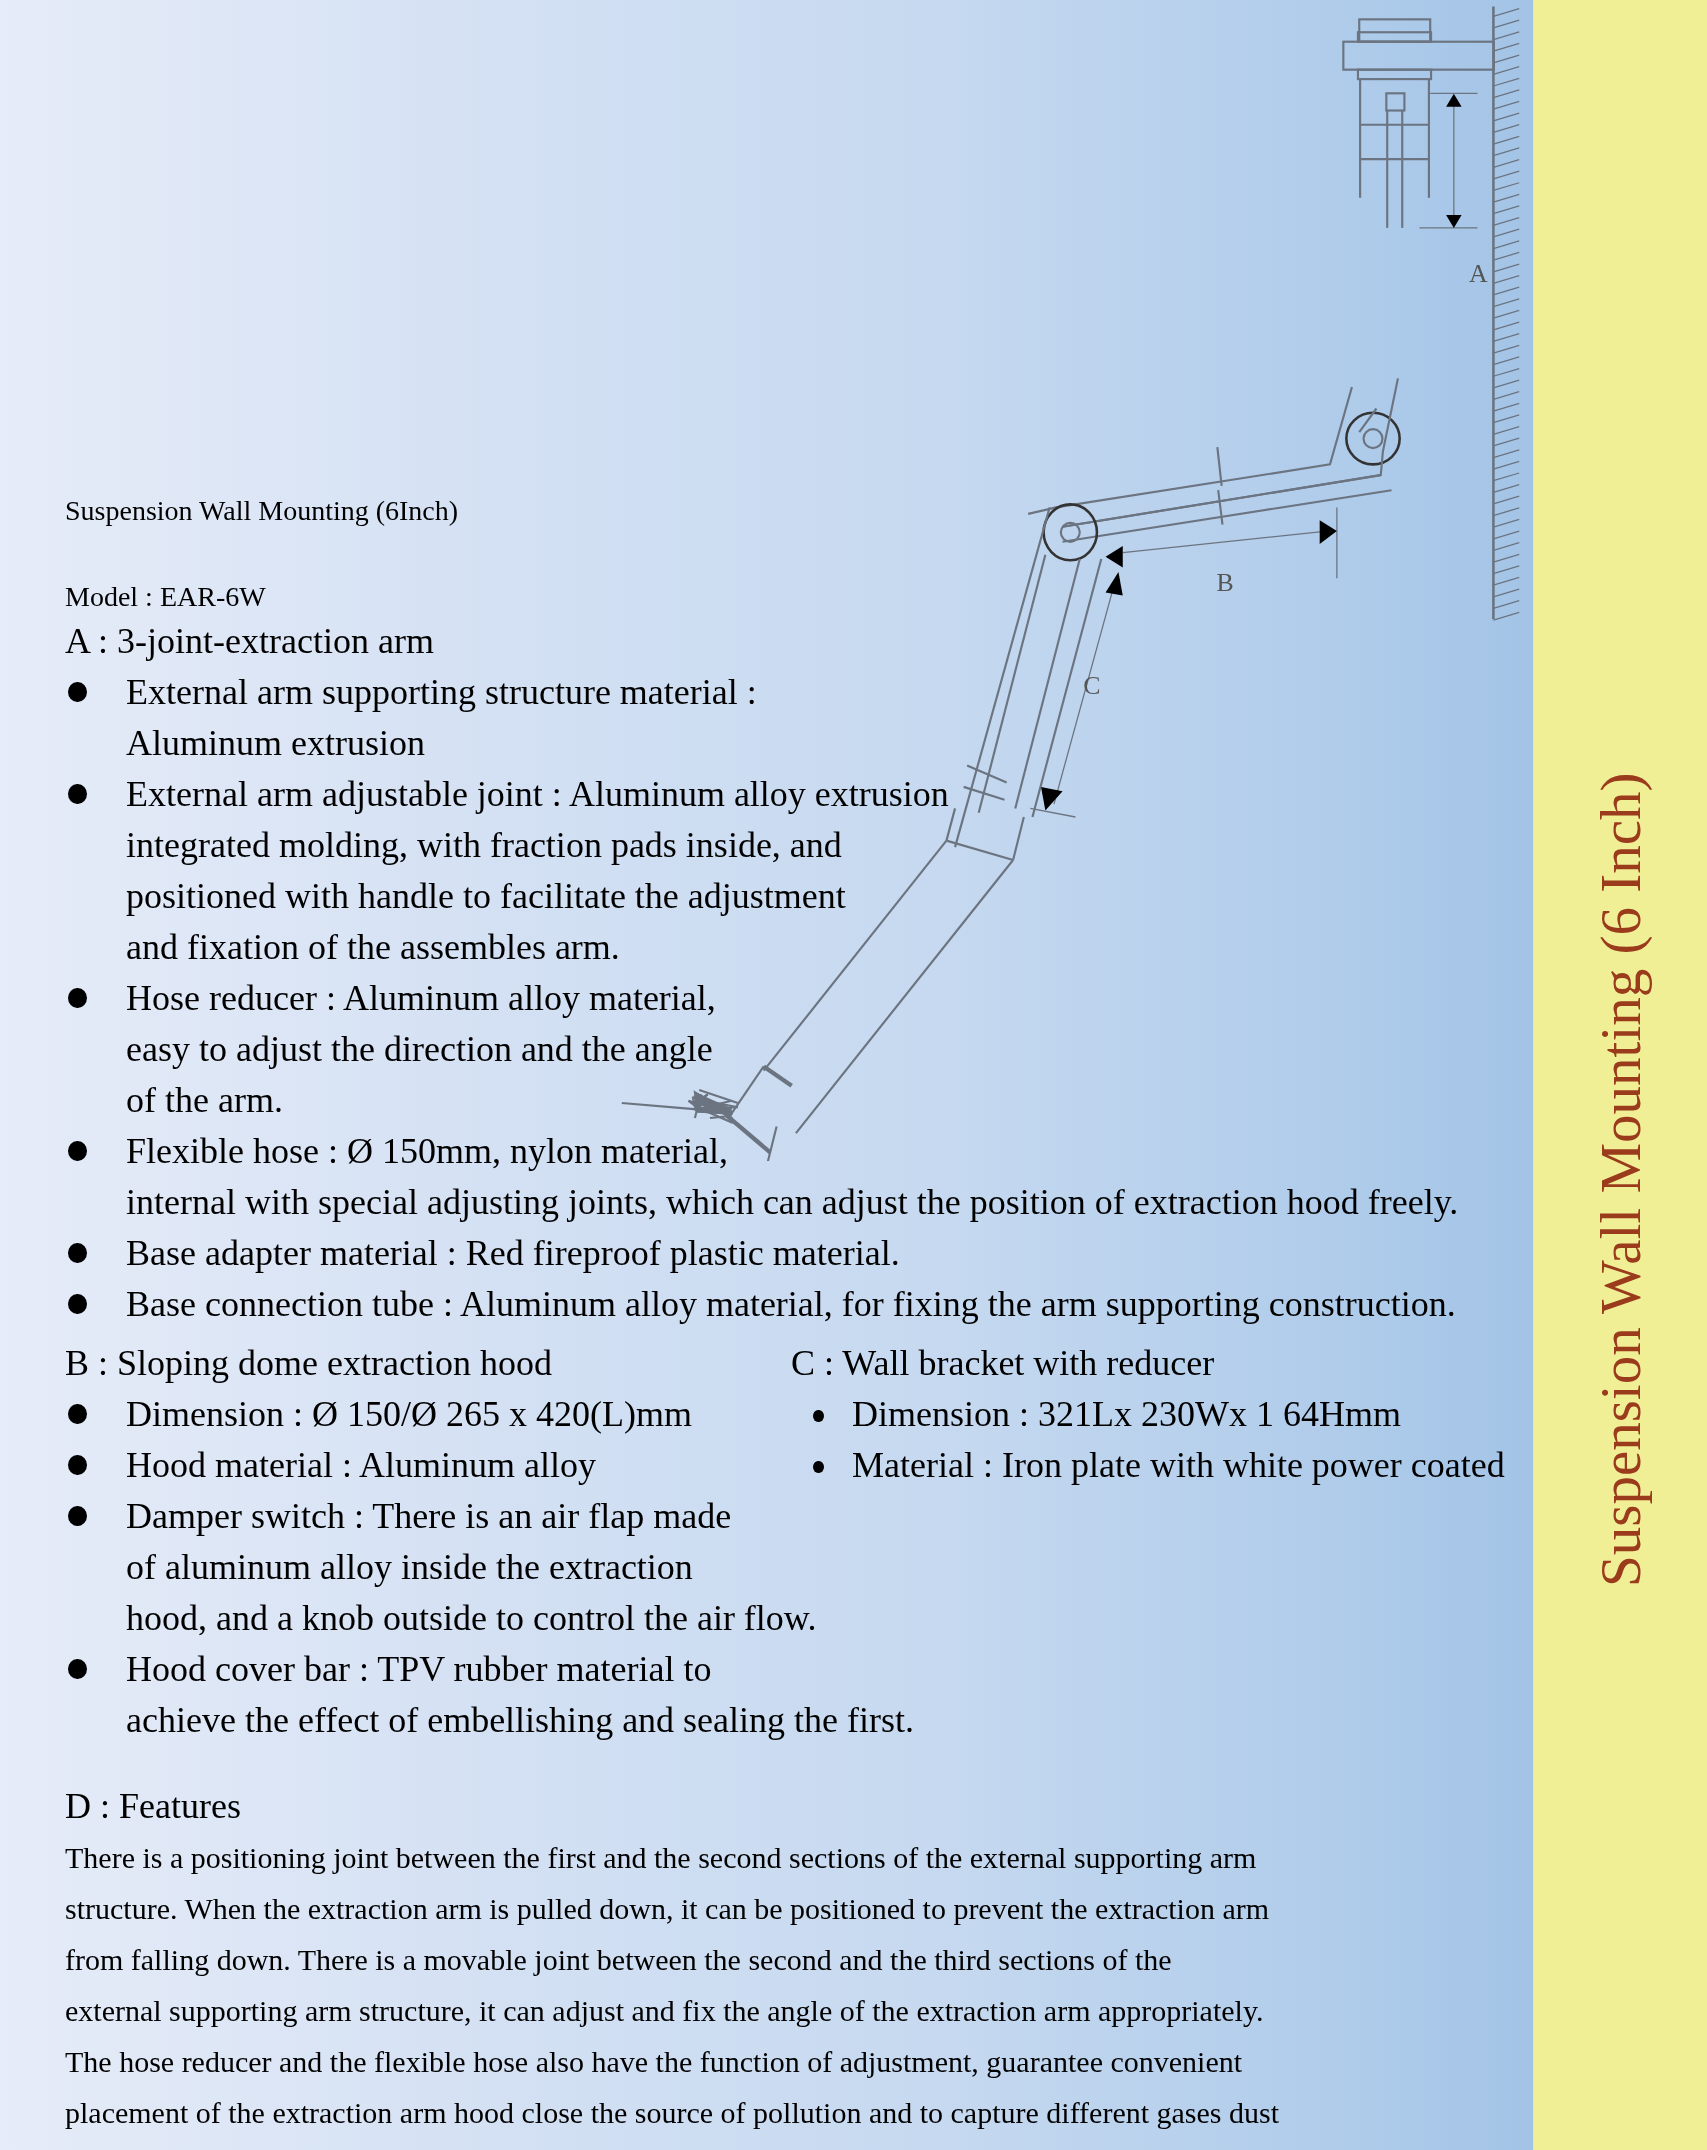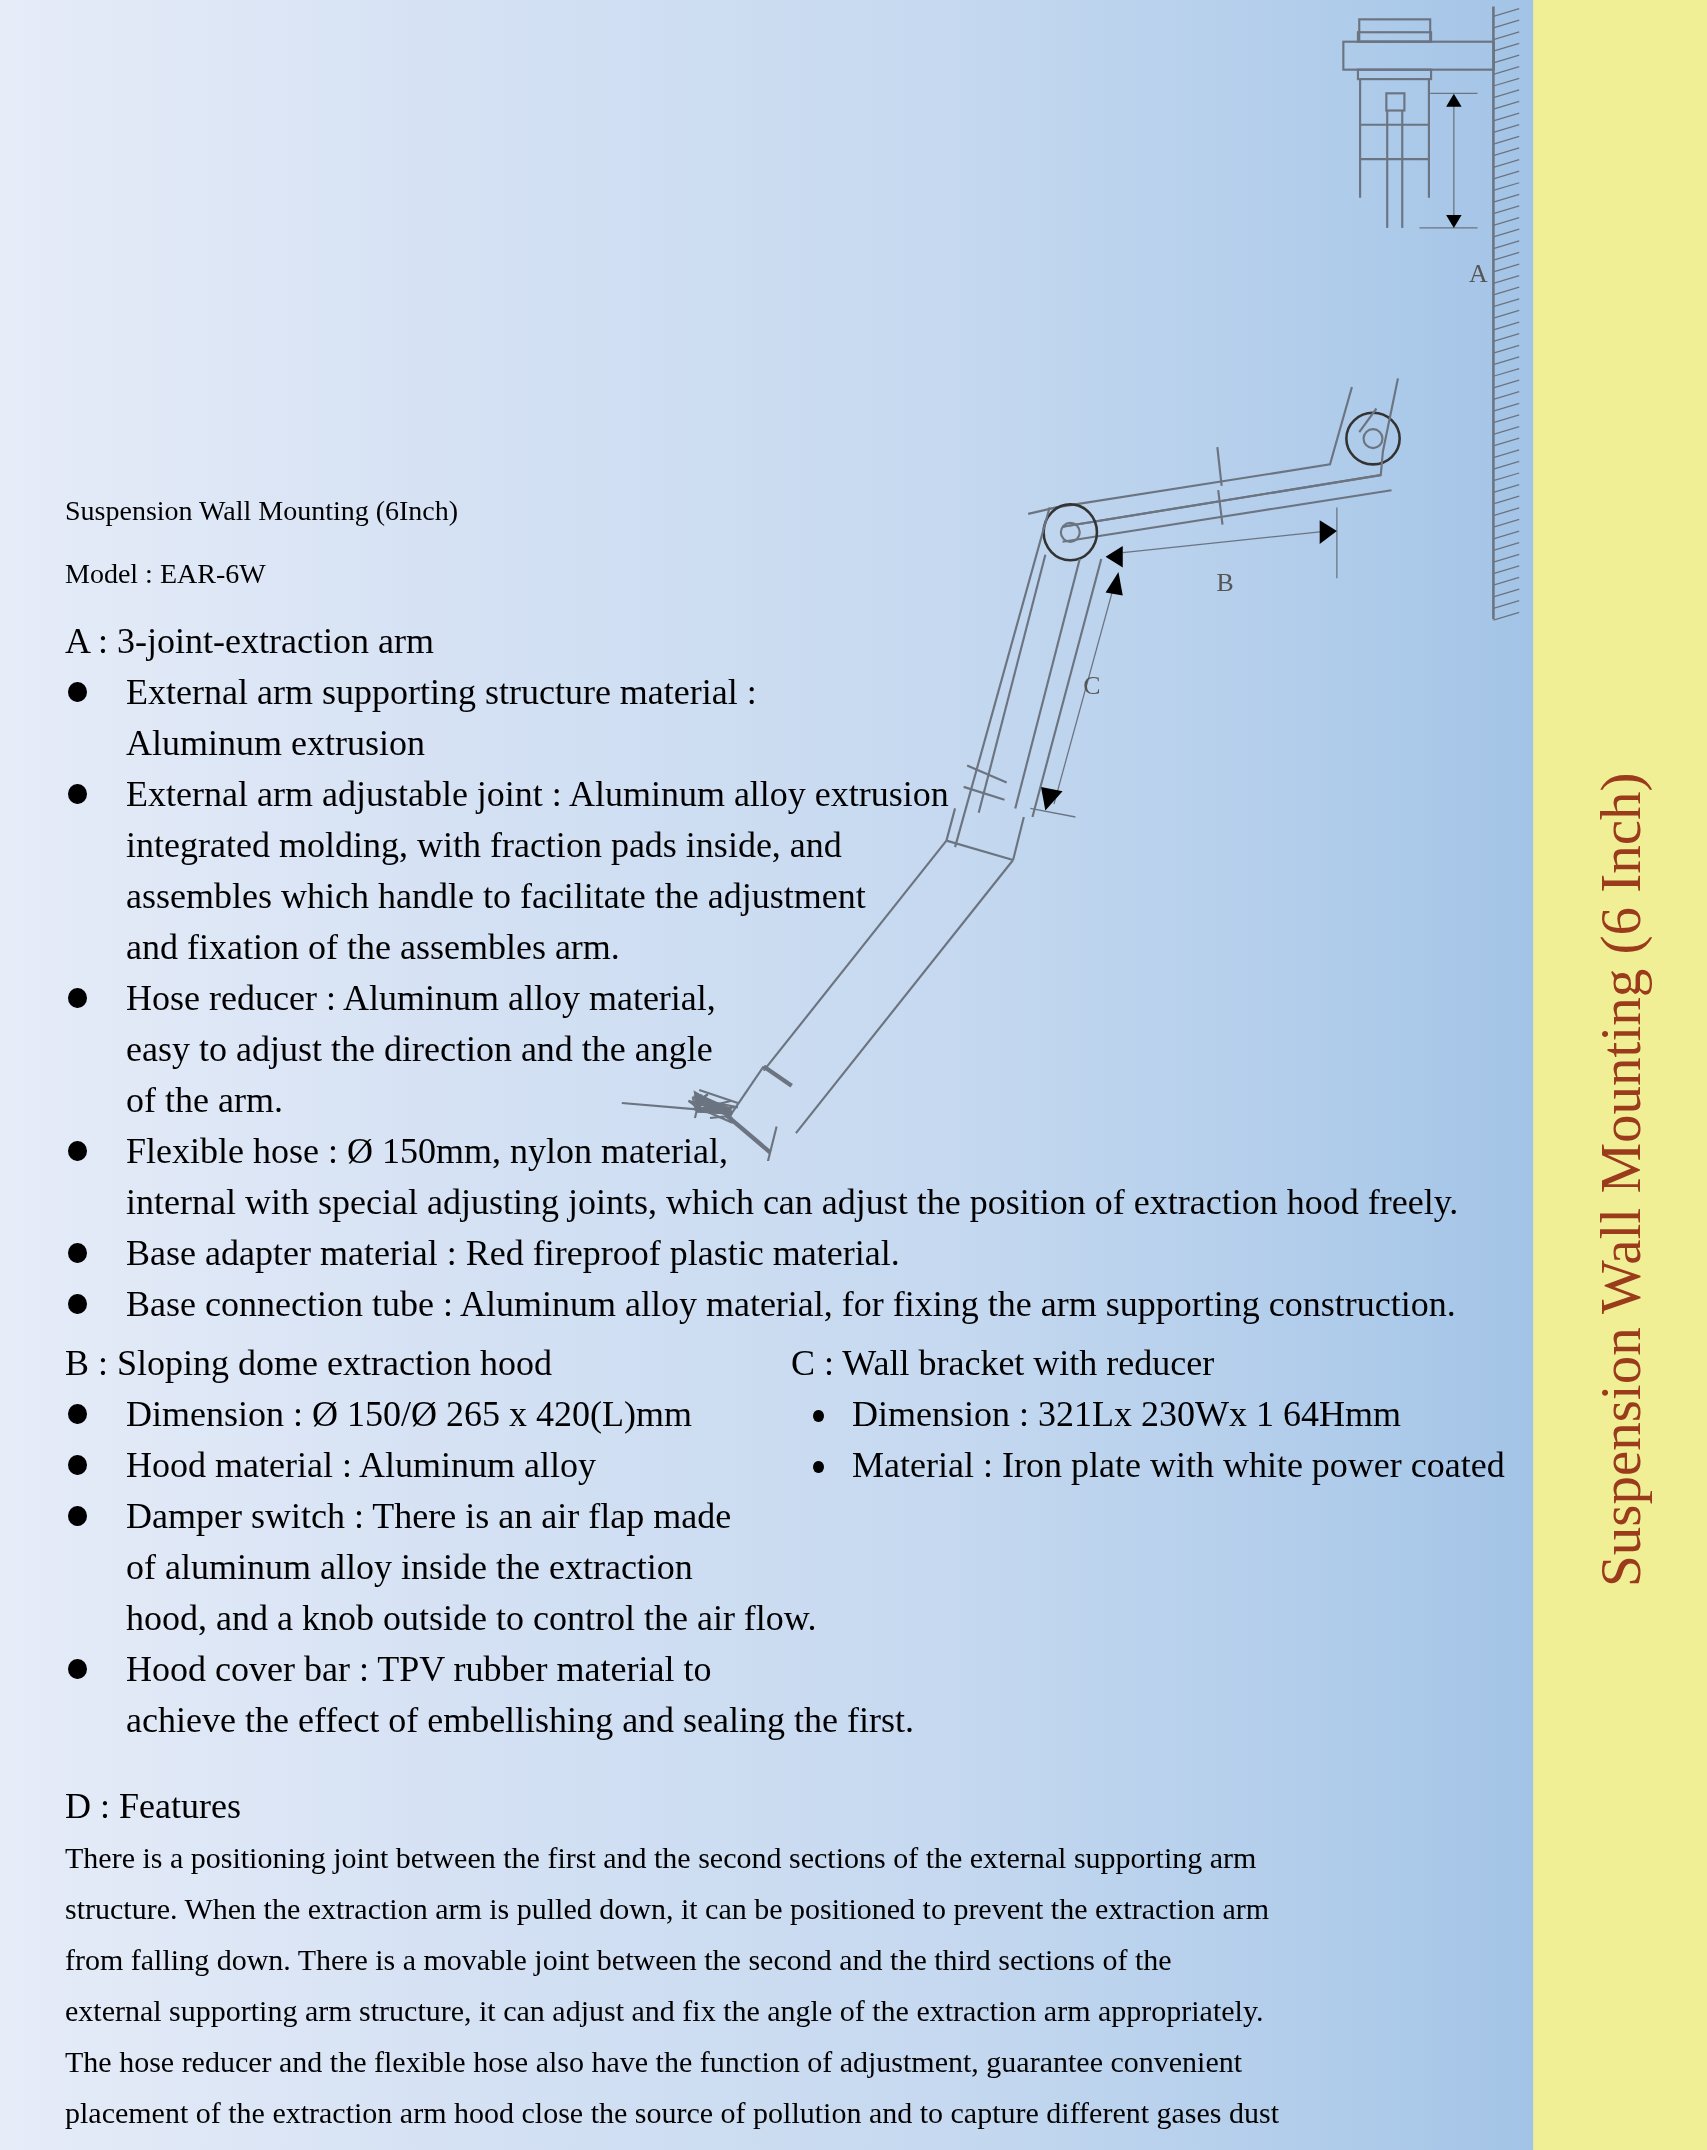--- a/index.html
+++ b/index.html
@@ -221,30 +221,30 @@
     <polygon points="1715,2575 1640,2560 1620,2580"></polygon>
     <polyline points="1645,2545 1625,2560 1625,2580"></polyline>
     <polyline points="1645,2545 1620,2560"></polyline>
     <line x1="1620" y1="2565" x2="1630" y2="2585"></line>
     <line x1="1700" y1="2590" x2="1615" y2="2575"></line>
     <line x1="1715" y1="2565" x2="1625" y2="2535"></line>
   </g>
 </svg>
 
 <div class="text h1" style="top:497px;">Suspension Wall Mounting (6Inch)</div>
-<div class="text h1" style="top:560px;">Model : EAR-6W</div>
+<div class="text h1" style="top:583px;">Model : EAR-6W</div>
 
 <div class="text" style="top:616px;">
   <div class="line">A : 3-joint-extraction arm</div>
   <div id="section-a-items">
       <div class="line bullet-row"><span class="dot"></span><span>External arm supporting structure material :</span></div>
       <div class="line cont"><span>Aluminum extrusion</span></div>
       <div class="line bullet-row"><span class="dot"></span><span>External arm adjustable joint : Aluminum alloy extrusion</span></div>
       <div class="line cont"><span>integrated molding, with fraction pads inside, and</span></div>
-      <div class="line cont"><span>assembles which handle to facilitate the adjustment</span></div>
+      <div class="line cont"><span>positioned with handle to facilitate the adjustment</span></div>
       <div class="line cont"><span>and fixation of the assembles arm.</span></div>
       <div class="line bullet-row"><span class="dot"></span><span>Hose reducer : Aluminum alloy material,</span></div>
       <div class="line cont"><span>easy to adjust the direction and the angle</span></div>
       <div class="line cont"><span>of the arm.</span></div>
       <div class="line bullet-row"><span class="dot"></span><span>Flexible hose : Ø 150mm, nylon material,</span></div>
       <div class="line cont"><span>internal with special adjusting joints, which can adjust the position of extraction hood  freely.</span></div>
       <div class="line bullet-row"><span class="dot"></span><span>Base adapter material : Red fireproof plastic material.</span></div>
       <div class="line bullet-row"><span class="dot"></span><span>Base connection tube : Aluminum alloy material, for fixing the arm supporting construction.</span></div>
     </div>
 </div>

